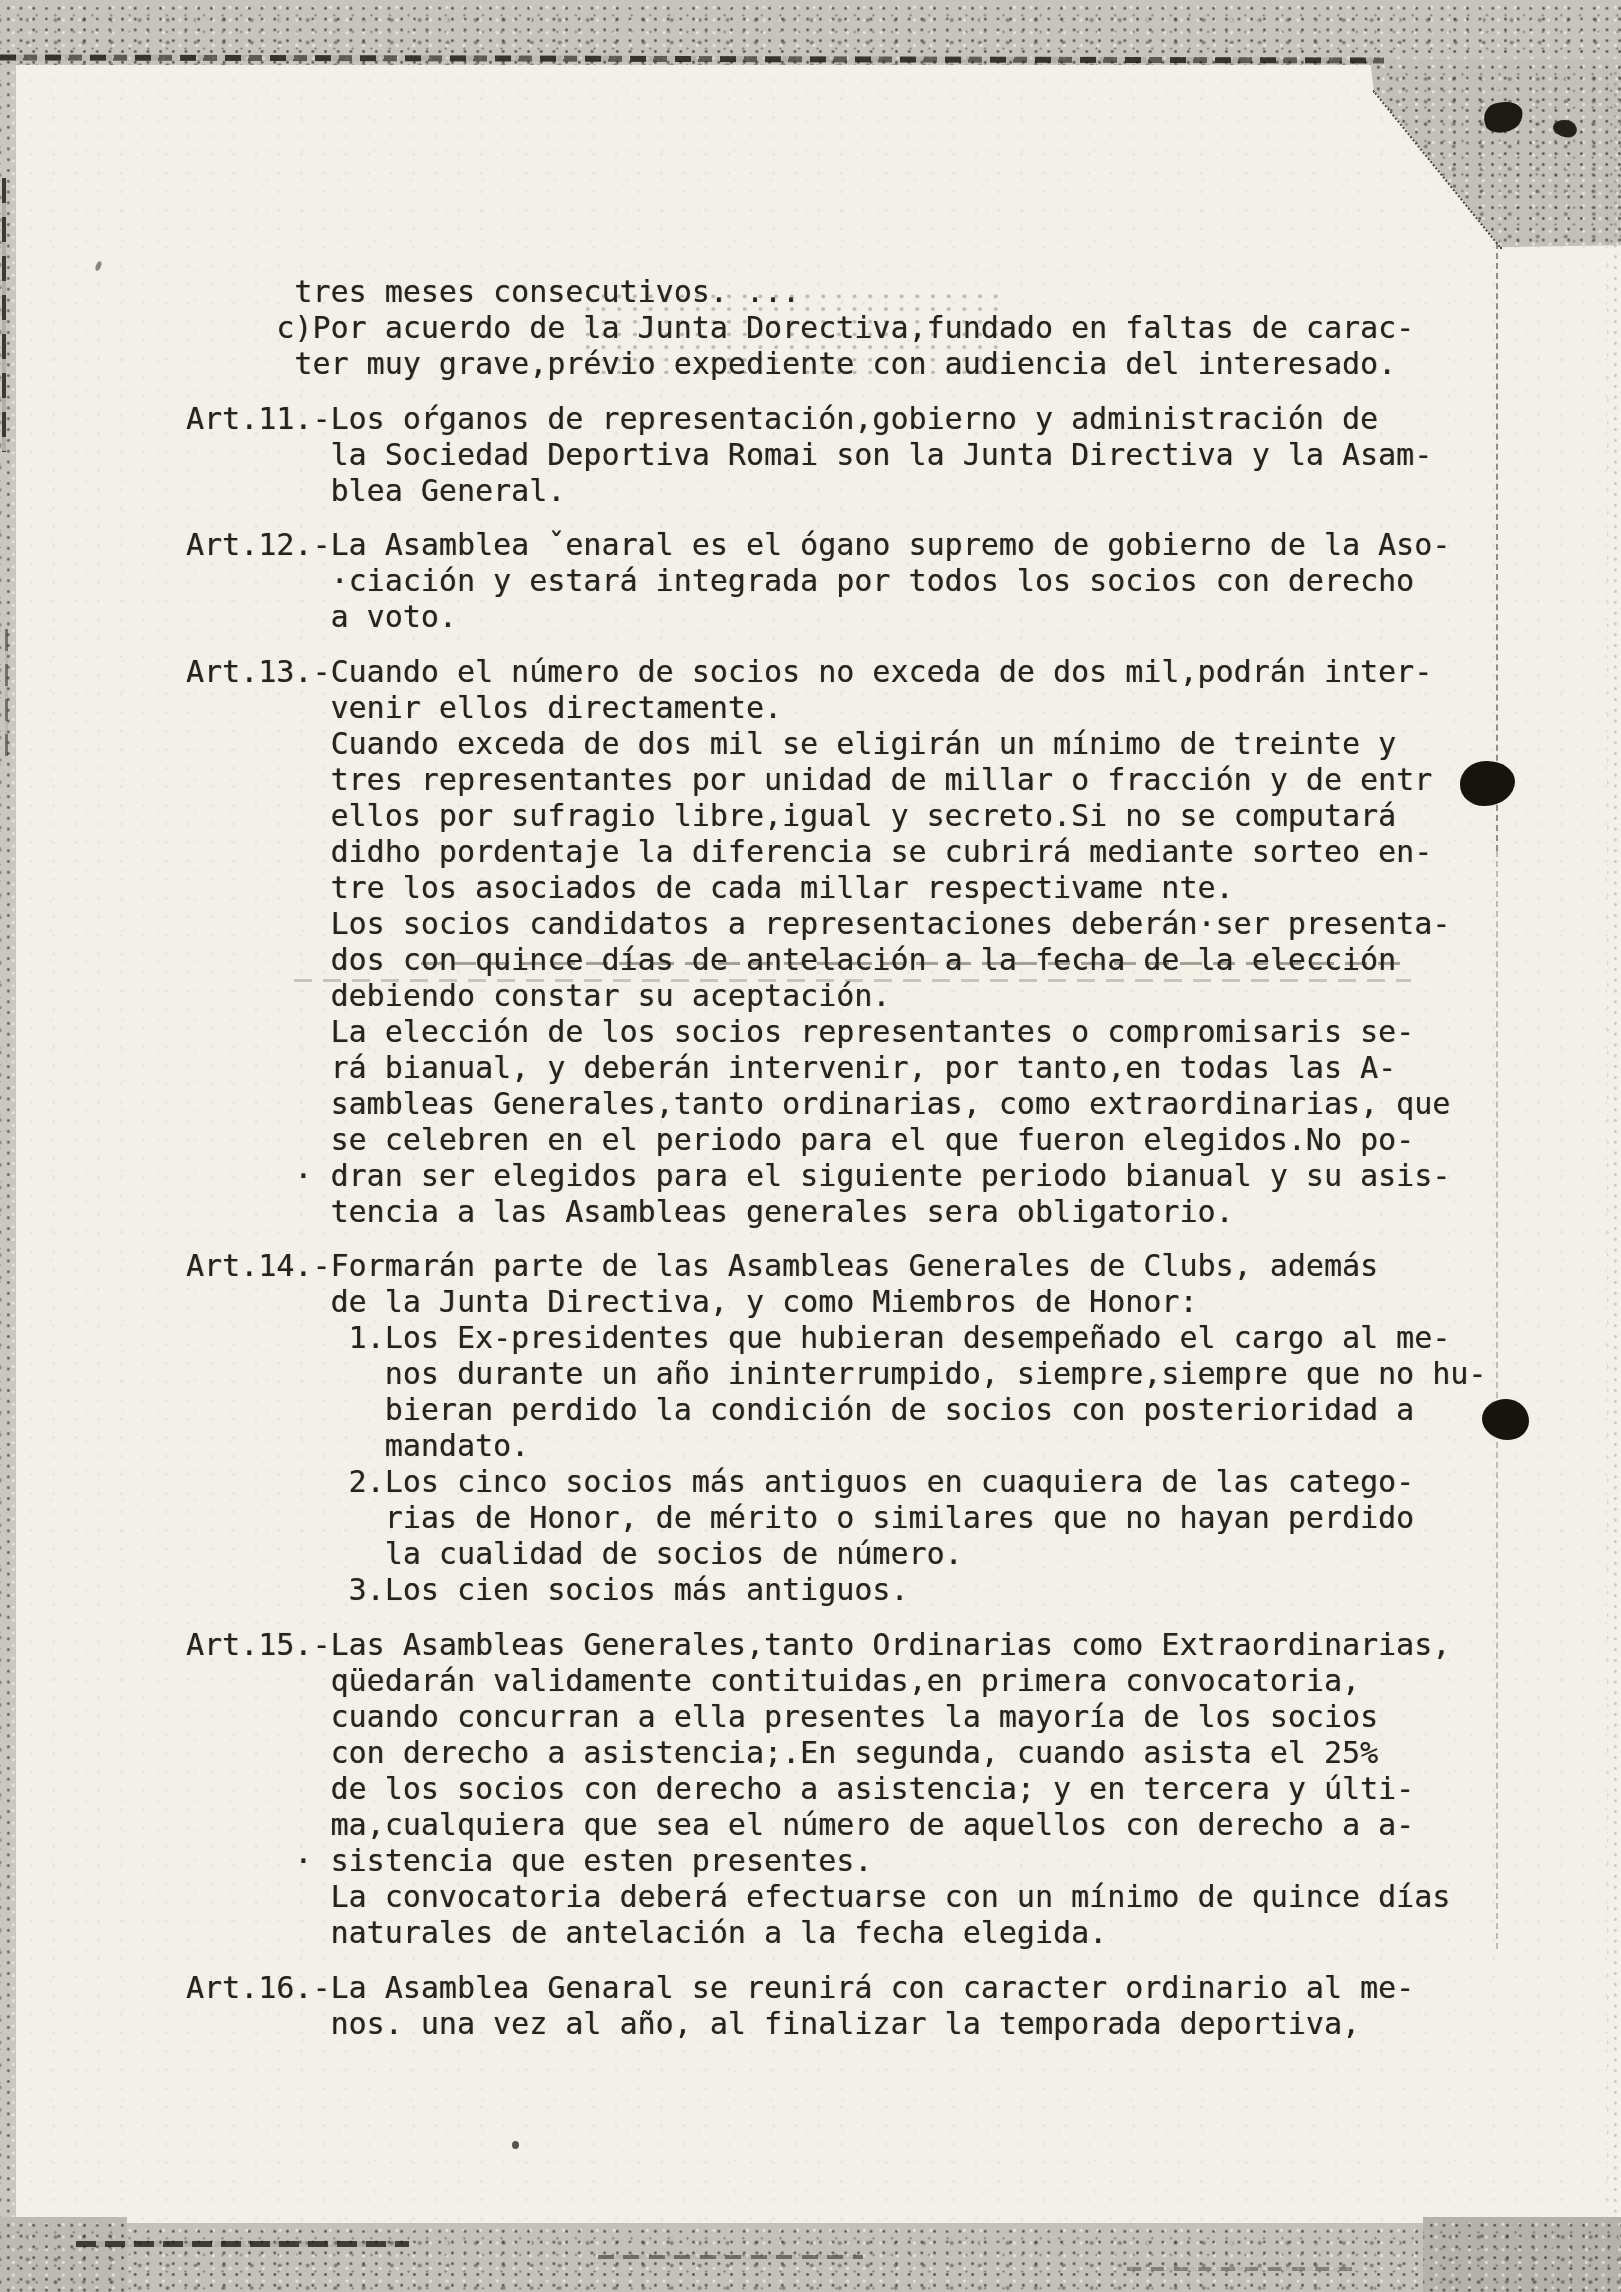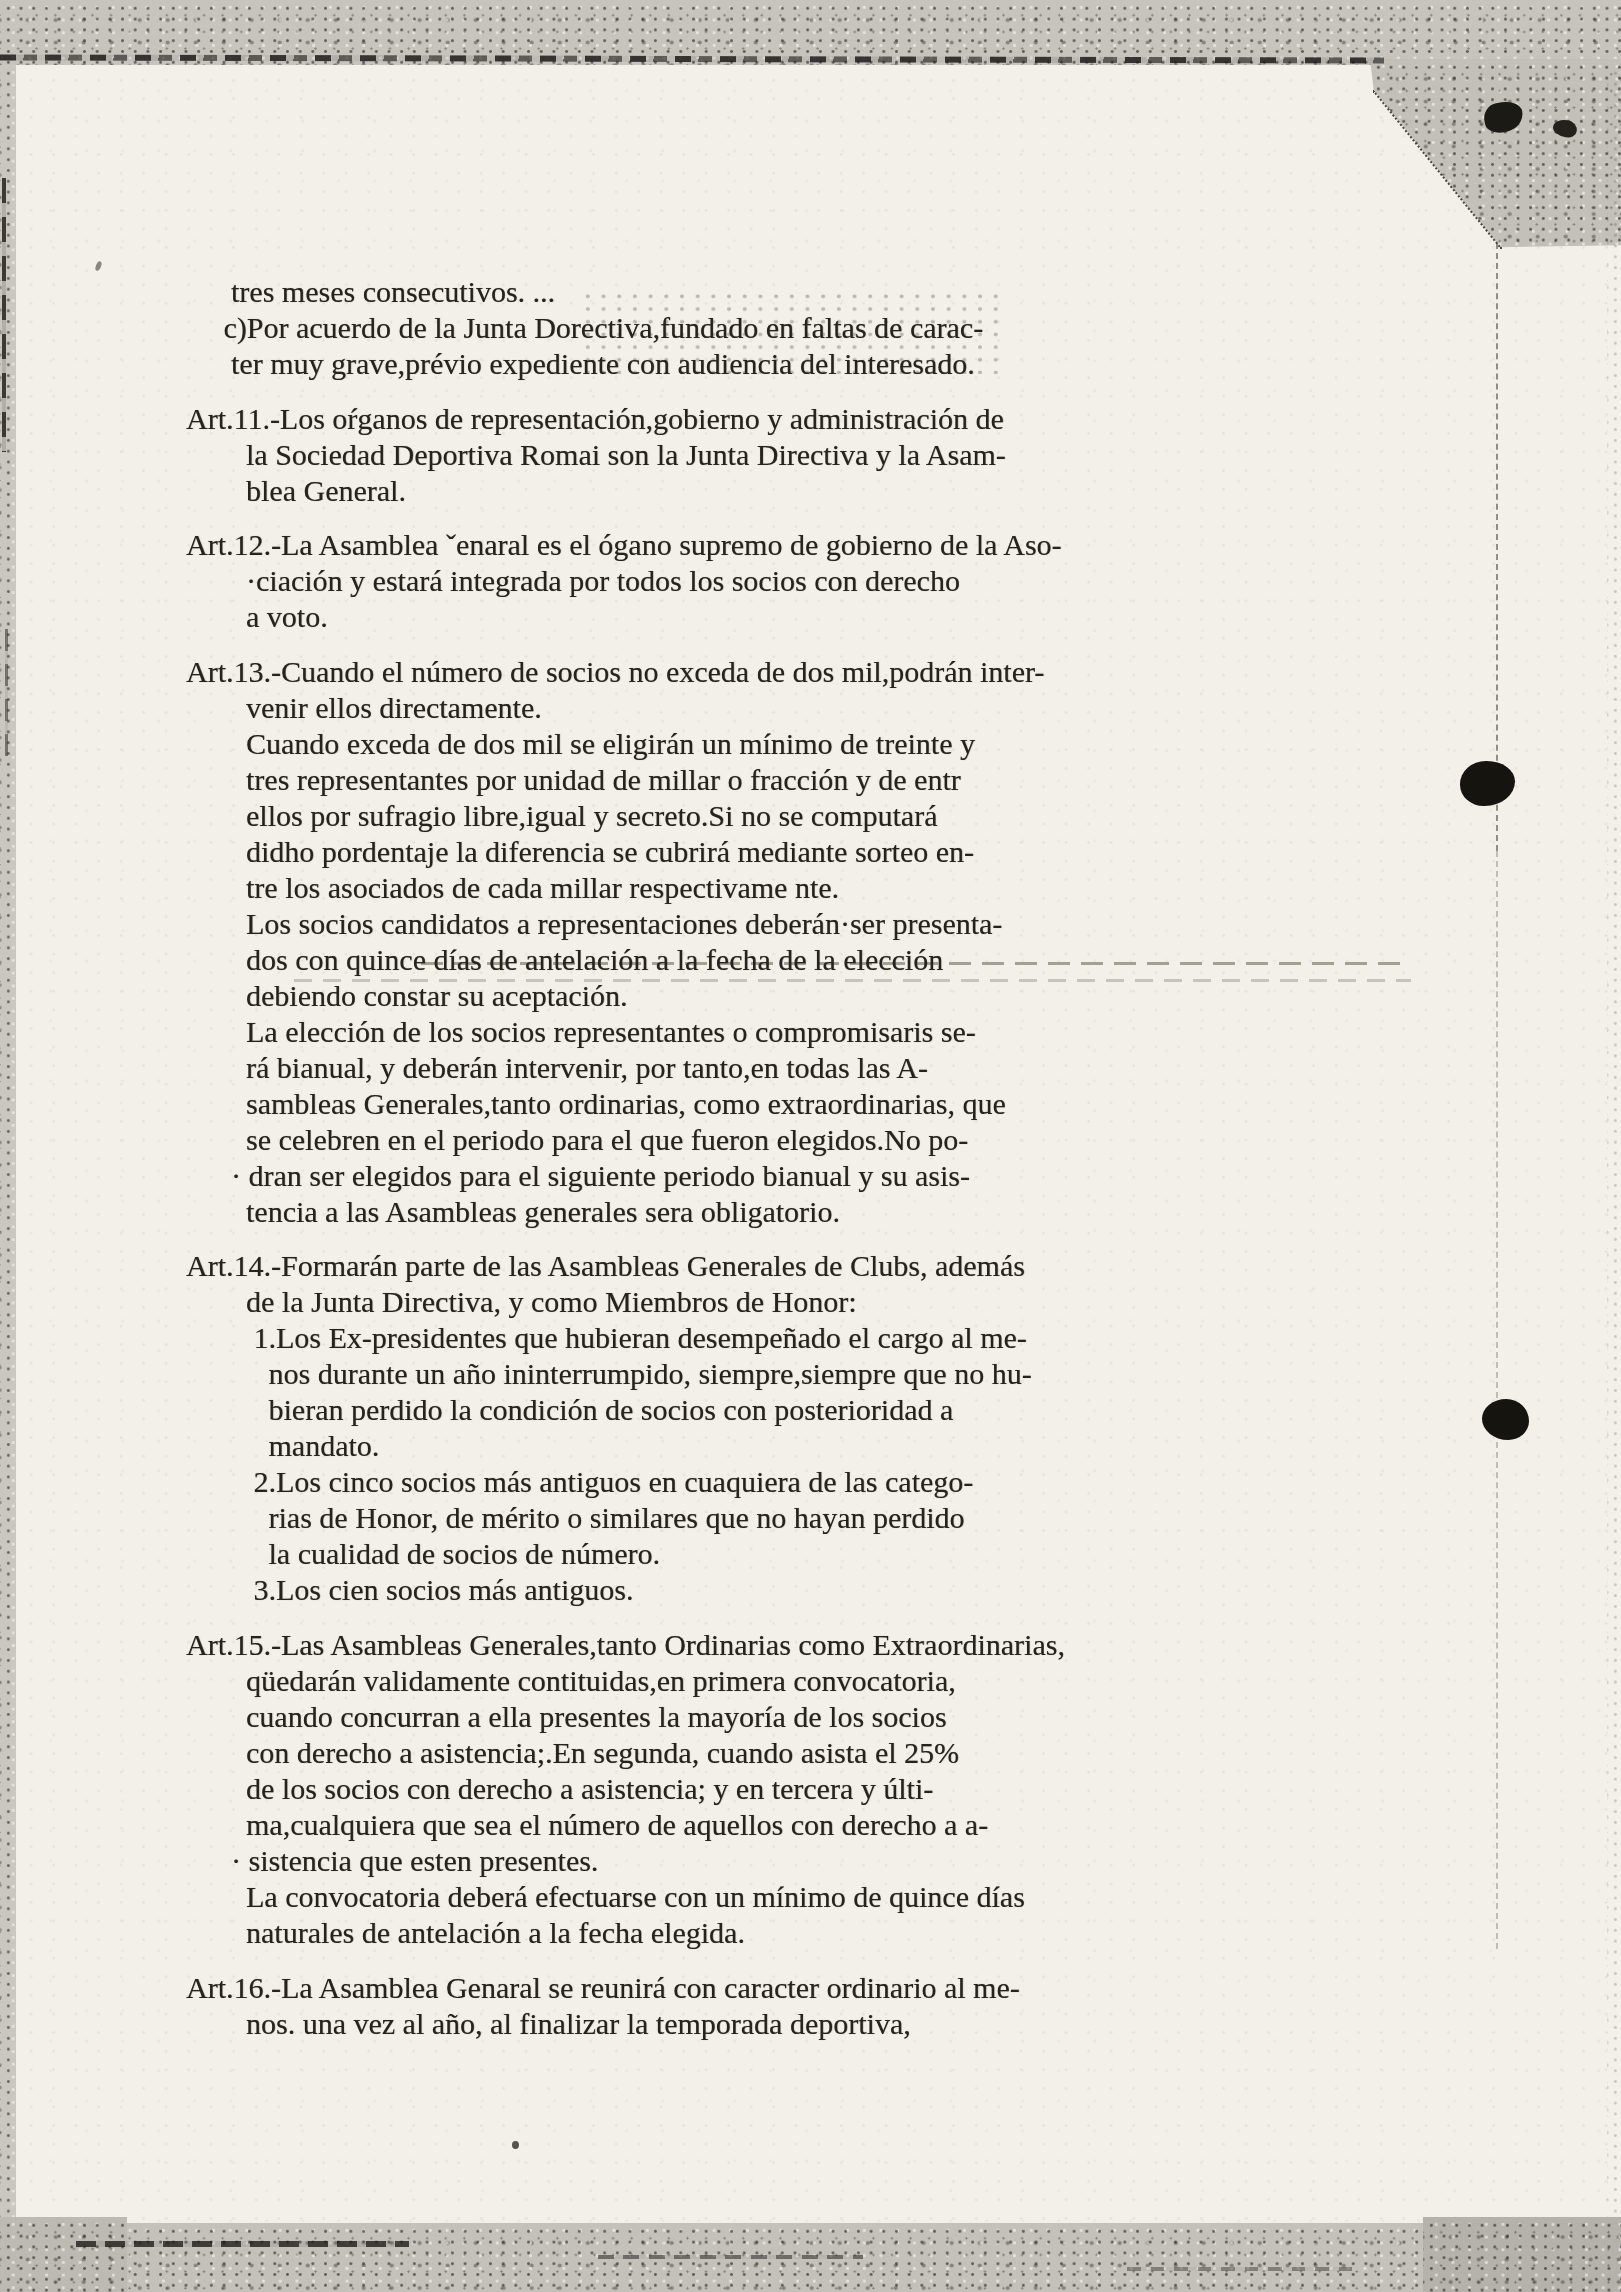--- a/index.html
+++ b/index.html
@@ -59,21 +59,20 @@
   .bottom-scratch3{position:absolute;left:1127px;top:2267px;width:225px;height:3.9px;opacity:.5;background:repeating-linear-gradient(90deg, rgba(30,28,24,.8) 0 13.7px, rgba(30,28,24,.1) 13.7px 23.5px);}
   .corner-br{position:absolute;left:1423px;top:2217px;width:198px;height:75px;background-color:#b4b2ab;}
   .corner-bl{position:absolute;left:0;top:2217px;width:127px;height:75px;background-color:#bcbab3;}
   .speck-1{position:absolute;left:512px;top:2141px;width:6.9px;height:7.8px;background:rgba(60,56,48,.85);border-radius:50%;}
   .speck-2{position:absolute;left:96px;top:261px;width:4.9px;height:9.8px;background:rgba(70,66,58,.6);border-radius:50%;transform:rotate(22deg);}
   .text-column{
     position:absolute;left:186px;top:274px;
     color:var(--ink,#26231e);
     font-size:30px;line-height:36px;white-space:pre;
     text-shadow:0.4px 0.4px 0.7px rgba(38,34,28,.5);
-    font-family:Liberation Serif, serif;
   }
   .tblock{margin-bottom:18.6px;}
   .tline{height:36px;}
 </style>
 </head>
 <body>
 
 <div class="viewport">
 
   <div class="paper"></div>

